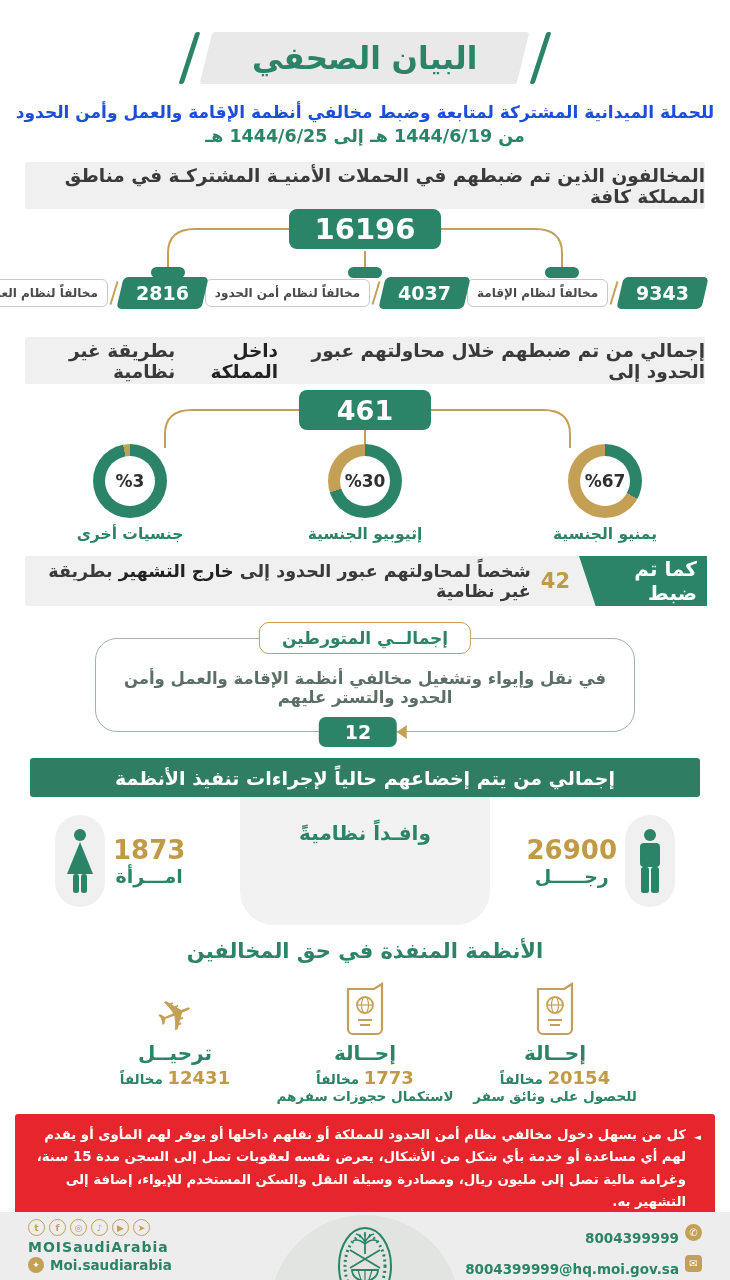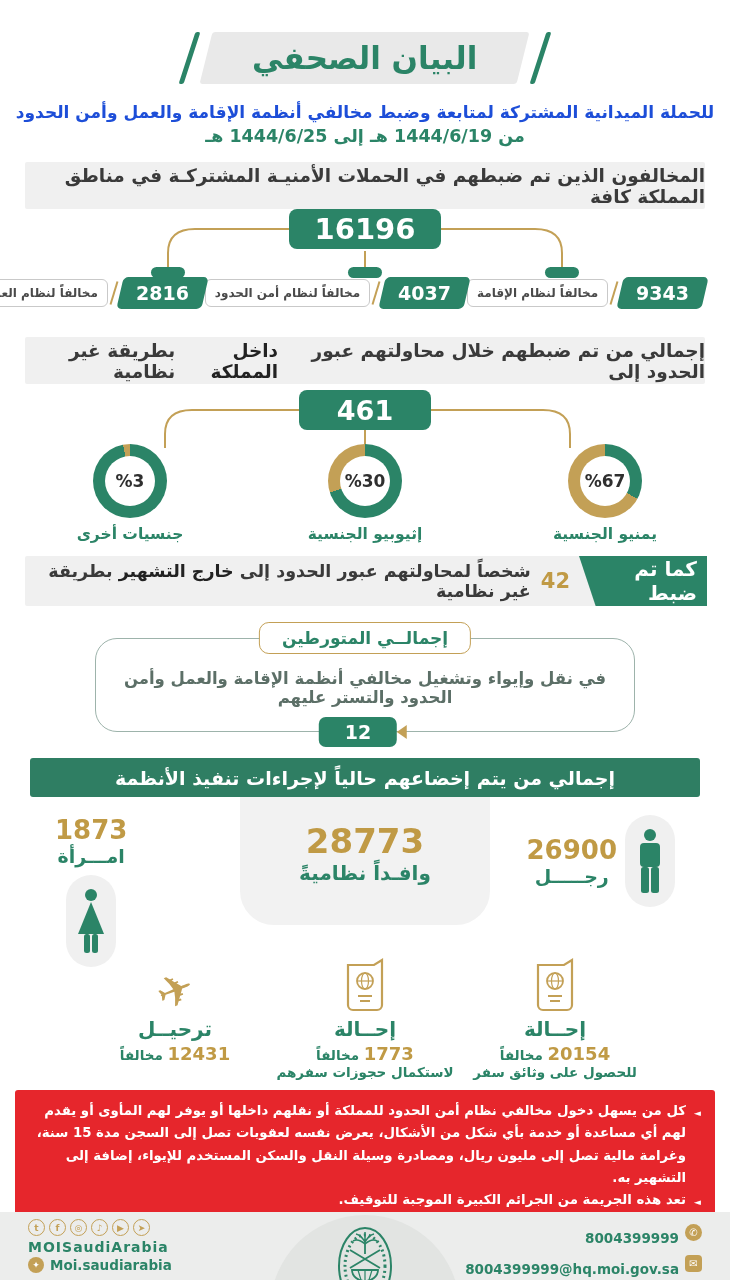--- a/index.html
+++ b/index.html
@@ -77,21 +77,21 @@
              border-right:10px solid #c3a056;margin-right:4px;}
 
   
   .banner{margin:26px 30px 0;background:#2f7e63;color:#fff;height:39px;border-radius:3px;
           display:flex;align-items:center;justify-content:center;font-size:19px;font-weight:bold;}
   .stats-row{position:relative;height:128px;margin:0 55px;}
   .center-panel{position:absolute;top:0;left:50%;transform:translateX(-50%);width:250px;
                 height:128px;background:#f2f2f2;border-radius:0 0 34px 34px;}
   .g-group{position:absolute;top:18px;display:flex;align-items:center;gap:8px;}
   .g-men{right:0;}
-  .g-women{left:0;flex-direction:column;}
+  .g-women{left:0;}
   .g-icon{width:50px;height:92px;background:#f0f0f0;border-radius:25px;display:flex;
           align-items:center;justify-content:center;}
   .g-txt{text-align:center;}
   .g-num{font-size:26px;font-weight:bold;color:#c09a45;}
   .g-lbl{font-size:19px;font-weight:bold;color:#2b8467;}
   .g-center{position:absolute;top:24px;left:50%;transform:translateX(-50%);text-align:center;z-index:2;}
   .g-center .g-num{font-size:34px;}
   .g-center .g-lbl{font-size:20px;}
 
   
@@ -251,40 +251,40 @@
           <rect x="6" y="39" width="8" height="26" rx="2.5" fill="#2b8467"></rect>
           <rect x="16" y="39" width="8" height="26" rx="2.5" fill="#2b8467"></rect>
         </svg>
       </div>
       <div class="g-txt">
         <div class="g-num">26900</div>
         <div class="g-lbl">رجـــــل</div>
       </div>
     </div>
     <div class="g-center">
-      <div class="g-num">28773</div>
       <div class="g-lbl">وافـداً نظاميةً</div>
     </div>
     <div class="g-group g-women">
       <div class="g-txt">
         <div class="g-num">1873</div>
         <div class="g-lbl">امـــرأة</div>
       </div>
       <div class="g-icon">
         <svg width="34" height="66" viewBox="0 0 34 66">
           <circle cx="17" cy="7" r="6" fill="#2b8467"></circle>
           <path d="M17 14 L30 46 H4 Z" fill="#2b8467"></path>
           <rect x="10" y="46" width="6" height="19" rx="2.5" fill="#2b8467"></rect>
           <rect x="18" y="46" width="6" height="19" rx="2.5" fill="#2b8467"></rect>
         </svg>
       </div>
     </div>
   </div>
 
   <div class="actions">
+    <h2>الأنظمة المنفذة في حق المخالفين</h2>
     <div class="action-cols">
       <div class="a-col">
         <div class="a-icon">
           <svg width="42" height="56" viewBox="0 0 42 56">
             <path d="M4 8 H30 L38 3 V48 a5 5 0 0 1 -5 5 H9 a5 5 0 0 1 -5 -5 Z" fill="none" stroke="#c3a056" stroke-width="2.2"></path>
             <circle cx="21" cy="24" r="8" fill="none" stroke="#c3a056" stroke-width="1.8"></circle>
             <ellipse cx="21" cy="24" rx="3.5" ry="8" fill="none" stroke="#c3a056" stroke-width="1.2"></ellipse>
             <line x1="13" y1="24" x2="29" y2="24" stroke="#c3a056" stroke-width="1.2"></line>
             <line x1="14" y1="39" x2="28" y2="39" stroke="#c3a056" stroke-width="2"></line>
             <line x1="16" y1="44" x2="26" y2="44" stroke="#c3a056" stroke-width="2"></line>

